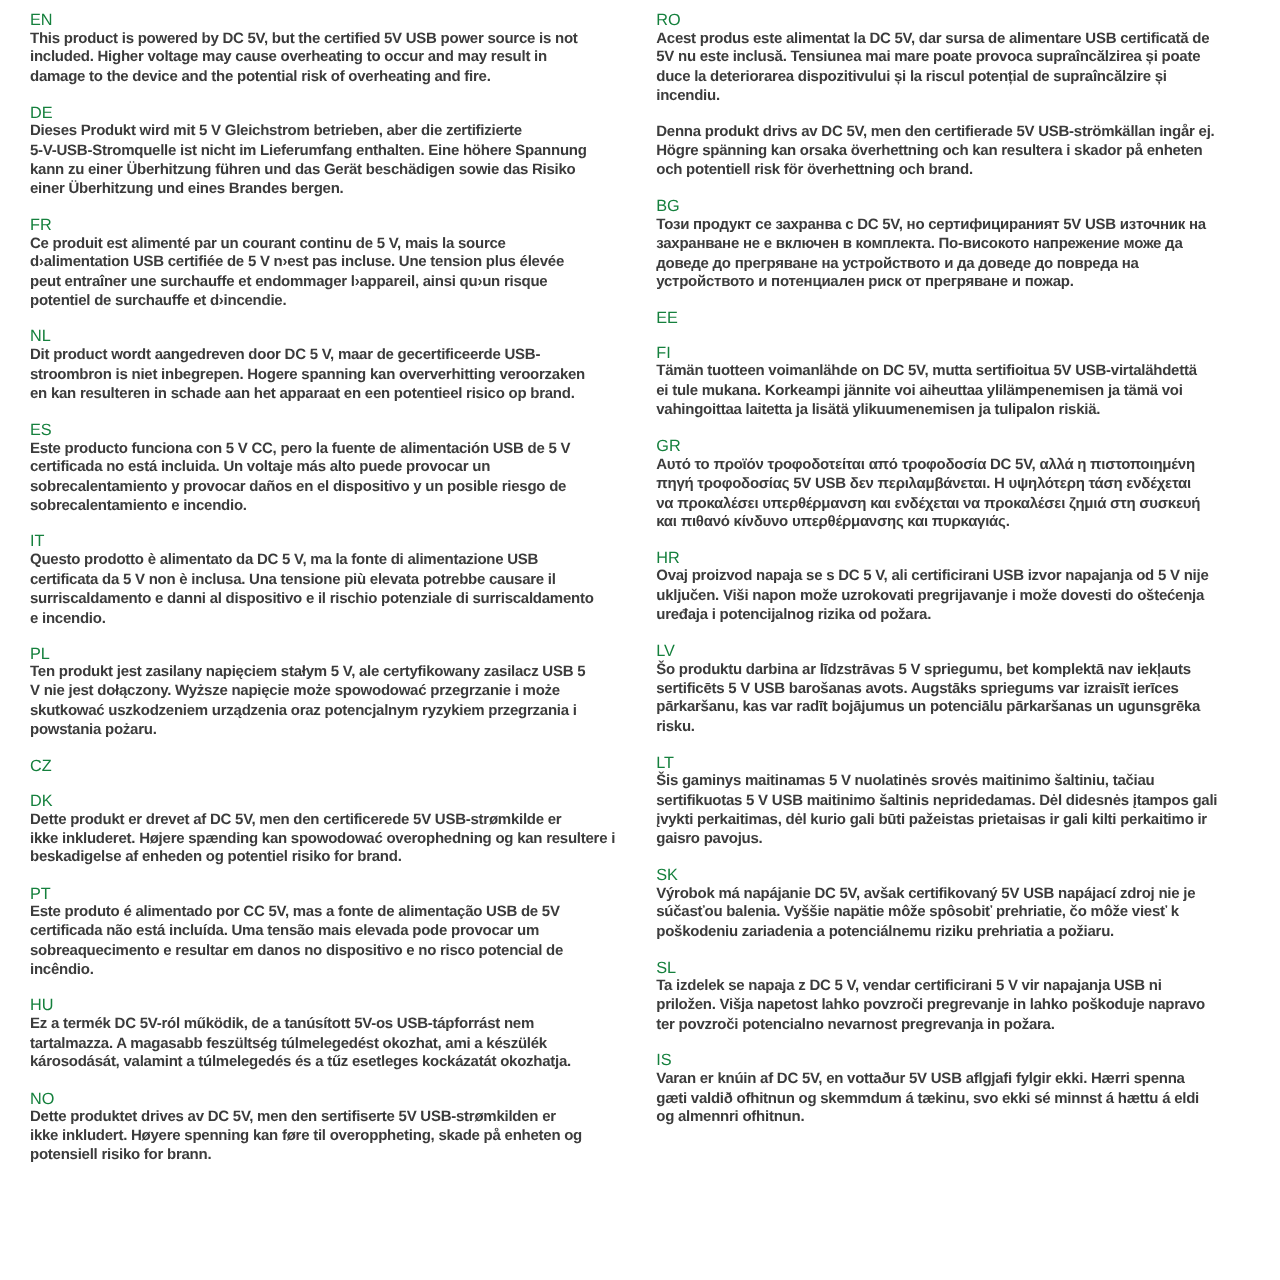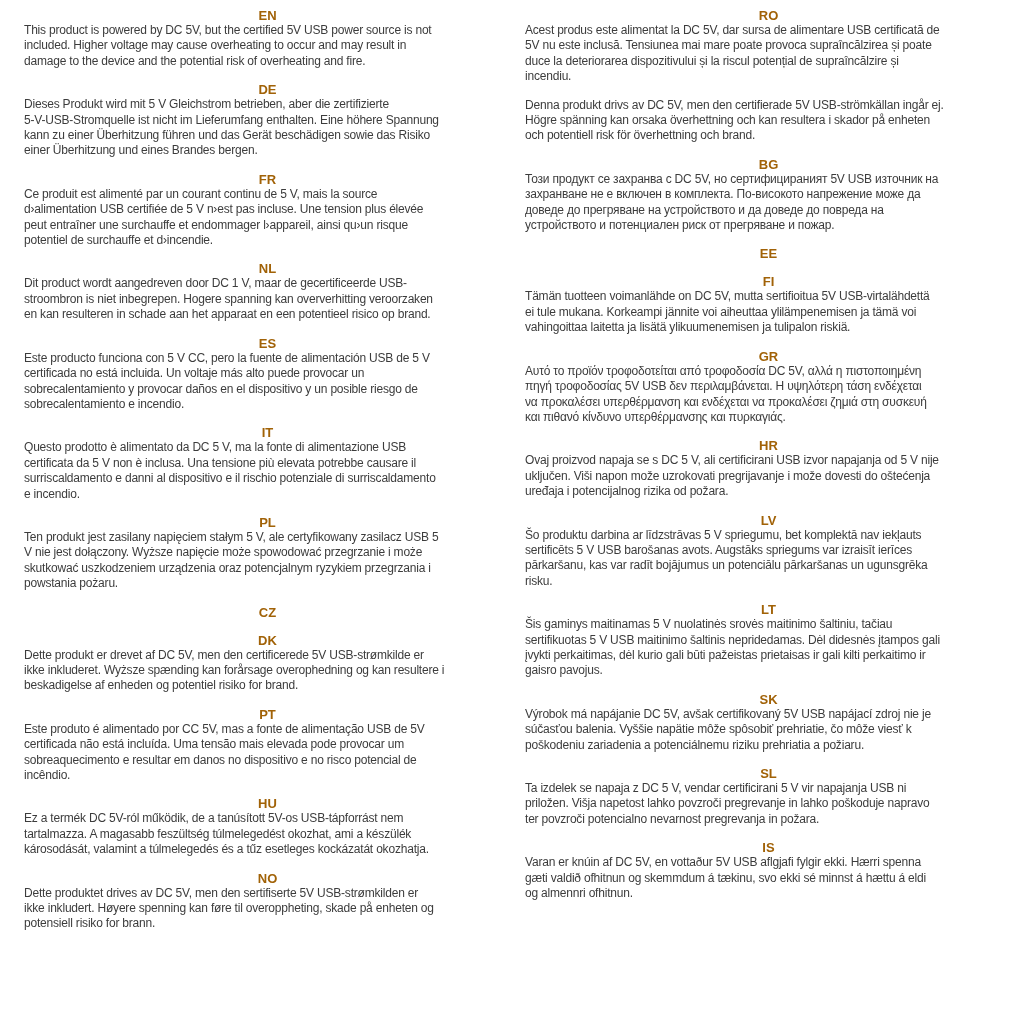--- a/index.html
+++ b/index.html
@@ -24,31 +24,31 @@
   }
   .col {
     width: 487px;
     flex: 0 0 487px;
   }
   .lang-block { margin: 0 0 13px 0; }
   .lang-code {
     margin: 0;
     font-size: 13px;
     line-height: 15px;
-    font-weight: bold;
-    color: #a16207;
-    text-align: center;
+    font-weight: normal;
+    color: #15803d;
   }
   .lang-text {
     margin: 0;
     font-size: 12px;
     line-height: 15.4px;
     letter-spacing: -0.2px;
     white-space: pre-line;
     color: #3c3c3c;
+    font-weight: bold;
   }
 </style>
 </head>
 <body>
 
 <div class="sheet">
   <div class="col">
       <section class="lang-block">
         <h2 class="lang-code">EN</h2>
         <p class="lang-text">This product is powered by DC 5V, but the certified 5V USB power source is not
@@ -64,21 +64,21 @@
       </section>
       <section class="lang-block">
         <h2 class="lang-code">FR</h2>
         <p class="lang-text">Ce produit est alimenté par un courant continu de 5 V, mais la source
 d›alimentation USB certifiée de 5 V n›est pas incluse. Une tension plus élevée
 peut entraîner une surchauffe et endommager l›appareil, ainsi qu›un risque
 potentiel de surchauffe et d›incendie.</p>
       </section>
       <section class="lang-block">
         <h2 class="lang-code">NL</h2>
-        <p class="lang-text">Dit product wordt aangedreven door DC 1 V, maar de gecertificeerde USB-
+        <p class="lang-text">Dit product wordt aangedreven door DC 5 V, maar de gecertificeerde USB-
 stroombron is niet inbegrepen. Hogere spanning kan oververhitting veroorzaken
 en kan resulteren in schade aan het apparaat en een potentieel risico op brand.</p>
       </section>
       <section class="lang-block">
         <h2 class="lang-code">ES</h2>
         <p class="lang-text">Este producto funciona con 5 V CC, pero la fuente de alimentación USB de 5 V
 certificada no está incluida. Un voltaje más alto puede provocar un
 sobrecalentamiento y provocar daños en el dispositivo y un posible riesgo de
 sobrecalentamiento e incendio.</p>
       </section>
@@ -95,21 +95,21 @@
 V nie jest dołączony. Wyższe napięcie może spowodować przegrzanie i może
 skutkować uszkodzeniem urządzenia oraz potencjalnym ryzykiem przegrzania i
 powstania pożaru.</p>
       </section>
       <section class="lang-block">
         <h2 class="lang-code">CZ</h2>
       </section>
       <section class="lang-block">
         <h2 class="lang-code">DK</h2>
         <p class="lang-text">Dette produkt er drevet af DC 5V, men den certificerede 5V USB-strømkilde er
-ikke inkluderet. Wyższe spænding kan forårsage overophedning og kan resultere i
+ikke inkluderet. Højere spænding kan spowodować overophedning og kan resultere i
 beskadigelse af enheden og potentiel risiko for brand.</p>
       </section>
       <section class="lang-block">
         <h2 class="lang-code">PT</h2>
         <p class="lang-text">Este produto é alimentado por CC 5V, mas a fonte de alimentação USB de 5V
 certificada não está incluída. Uma tensão mais elevada pode provocar um
 sobreaquecimento e resultar em danos no dispositivo e no risco potencial de
 incêndio.</p>
       </section>
       <section class="lang-block">

